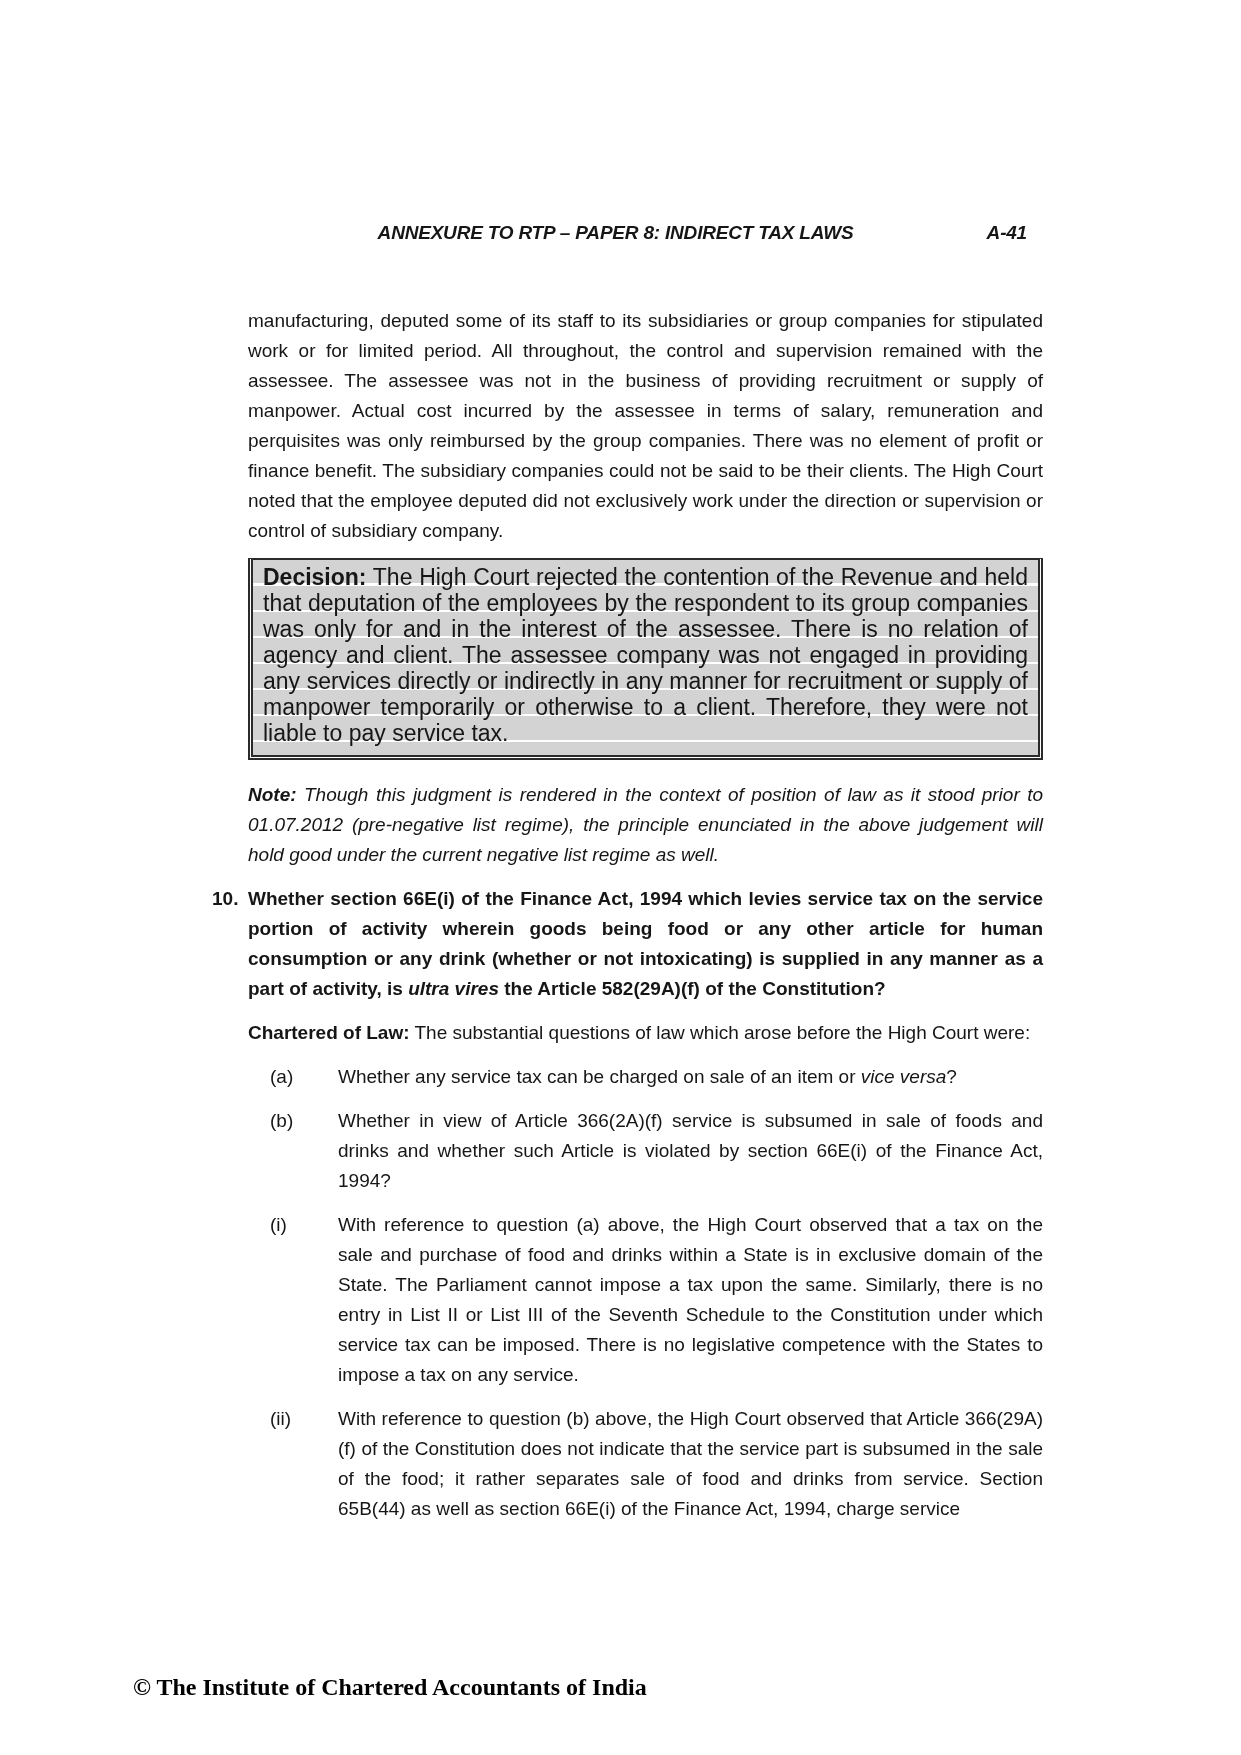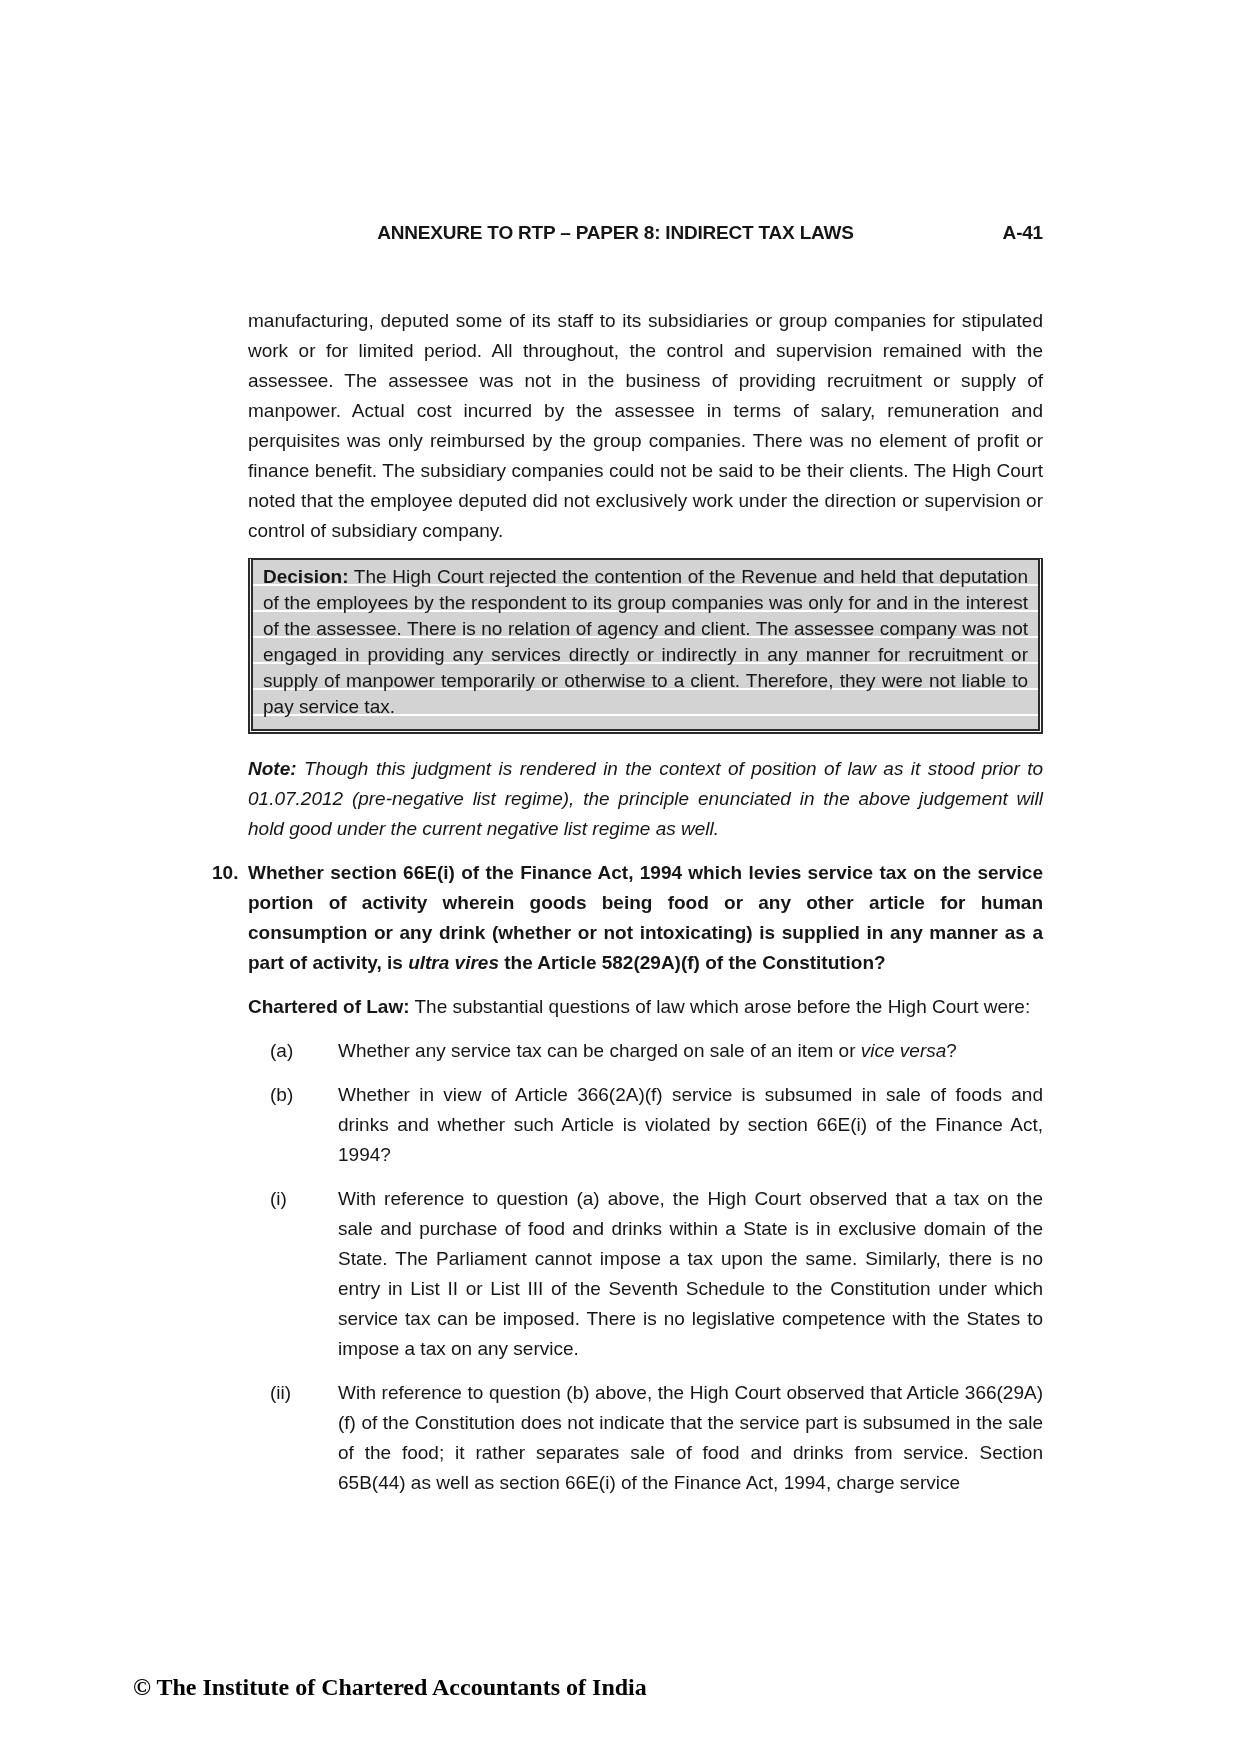--- a/index.html
+++ b/index.html
@@ -18,45 +18,46 @@
     left: 248px;
     top: 222px;
     width: 795px;
   }
   .running-head {
     position: relative;
     height: 22px;
     font-weight: bold;
     font-size: 19px;
     letter-spacing: -0.2px;
+    font-style: italic;
   }
   .running-head .rh-title {
     display: block;
     text-align: center;
     padding-right: 60px; 
   }
   .running-head .rh-page {
     position: absolute;
-    right: 0;
+    right: 16px;
     top: 0;
     text-align: right;
   }
   p.body, .block { font-size: 19px; line-height: 30px; }
   .just { text-align: justify; }
   .para1 { margin-top: 62px; }
   .decision-box {
     margin-top: 12px;
     border: 5px double #2b2b2b;
     border-top: 2px solid #2b2b2b;
     background: #ffffff;
   }
   .decision-inner {
     padding: 4px 10px 9px 10px;
     background: repeating-linear-gradient(to bottom, #d3d3d3 0px, #d3d3d3 23.5px, #ffffff 23.5px, #ffffff 26px);
-    font-size: 19px; line-height: 26px;
+    font-size: 23px; line-height: 26px;
   }
   .b { font-weight: bold; }
   .i { font-style: italic; }
   .bi { font-weight: bold; font-style: italic; }
   .note-para { margin-top: 20px; font-style: italic; }
   .item10 { margin-top: 14px; position: relative; font-weight: bold; }
   .item10 .num {
     position: absolute;
     left: -36px;
     top: 0;

